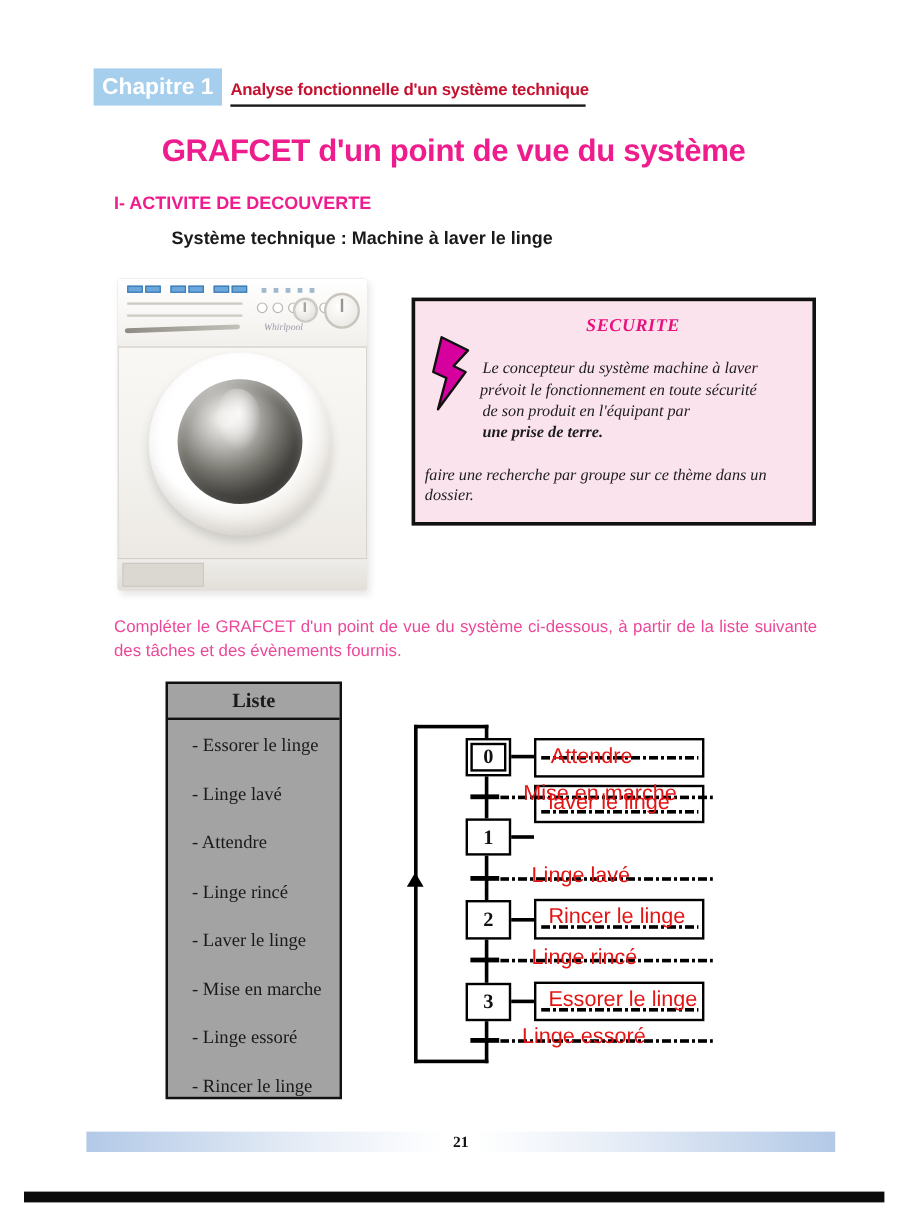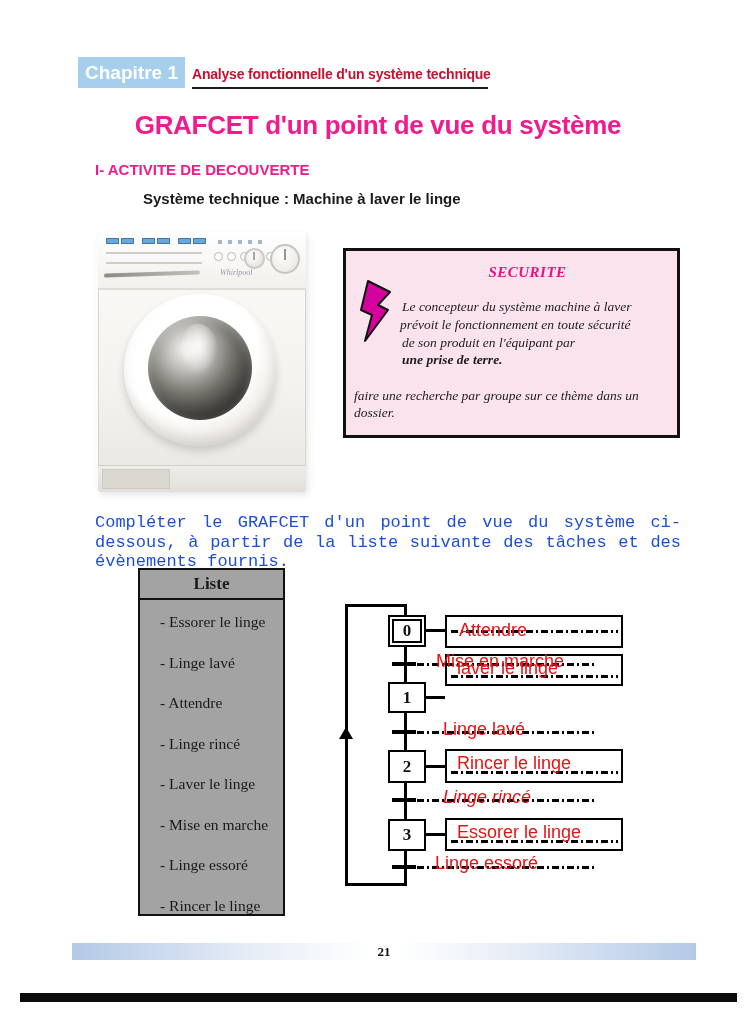--- a/index.html
+++ b/index.html
@@ -54,35 +54,35 @@
 
   
   .securite{left:343px;top:248px;width:337px;height:190px;background:#fbe3ee;border:3px solid #111;box-sizing:border-box;}
   .securite-title{position:absolute;left:16px;top:13px;width:100%;text-align:center;color:#e6127d;
     font:bold italic 15px "Liberation Serif",serif;letter-spacing:0.5px;}
   .sec-line{position:absolute;font:italic 13.5px "Liberation Serif",serif;color:#1c1c1c;white-space:nowrap;}
   .sec-bold{font-weight:bold;}
   .bolt{position:absolute;left:8px;top:28px;}
 
   
-  .instruction{left:95px;top:513px;width:586px;font-size:17px;line-height:19.5px;color:#1d4ed8;text-align:justify;font-family:Liberation Mono, monospace;}
+  .instruction{left:95px;top:513px;width:586px;font-size:14px;line-height:19.5px;color:#ec4899;text-align:justify;}
 
   
   .liste{left:138px;top:568px;width:147px;height:348px;background:#a3a3a3;border:2.5px solid #111;box-sizing:border-box;}
   .liste-title{position:absolute;left:0;top:0;width:100%;height:30px;border-bottom:2.5px solid #111;box-sizing:border-box;
     text-align:center;font:bold 17px "Liberation Serif",serif;color:#1a1a1a;line-height:28px;}
   .liste-items{position:absolute;left:0;top:30px;width:100%;padding-top:13px;}
   .liste-item{padding-left:20px;font:15.5px "Liberation Serif",serif;color:#1a1a1a;margin-bottom:22.5px;white-space:nowrap;}
 
   
   .g-line{position:absolute;background:#000;}
   .g-step{position:absolute;left:388px;width:38px;background:#fff;border:2.5px solid #000;box-sizing:border-box;
     display:flex;align-items:center;justify-content:center;font:bold 17px "Liberation Serif",serif;color:#111;}
   .g-step-inner{position:absolute;inset:2px;border:2px solid #000;display:flex;align-items:center;justify-content:center;}
-  .g-action{position:absolute;left:445px;width:178px;background:#fff;border:2.5px solid #000;box-sizing:border-box;}
+  .g-action{position:absolute;left:445px;width:142px;background:#fff;border:2.5px solid #000;box-sizing:border-box;}
   .answer{position:absolute;color:#e31414;font:18px "Liberation Sans",sans-serif;white-space:nowrap;z-index:3;}
   .dashline{position:absolute;height:2.5px;z-index:2;
     background-image:repeating-linear-gradient(to right,#000 0,#000 7px,transparent 7px,transparent 10px,#000 10px,#000 12px,transparent 12px,transparent 15px);}
   .g-tick{position:absolute;left:392px;width:24px;height:4px;background:#000;}
   .arrow-up{position:absolute;left:339px;top:727px;width:0;height:0;
     border-left:7px solid transparent;border-right:7px solid transparent;border-bottom:12px solid #000;}
 
   
   .footer-bar{left:72px;top:943px;width:624px;height:17px;
     background:linear-gradient(90deg,#b3c9e7 0%,#e8eef7 30%,#ffffff 48%,#ffffff 52%,#e8eef7 70%,#b3c9e7 100%);
@@ -218,21 +218,21 @@
       <span>2</span>
     </div>
     <div class="g-line" style="left:426px;top:765px;width:19px;height:3px;"></div>
     <div class="g-action" style="top:749px;height:34px;">
       <span class="answer" style="left:10px;top:2px;">Rincer le linge</span>
       <div class="dashline" style="left:4px;right:3px;top:20px;"></div>
     </div>
 
     <div class="g-tick" style="top:798px;"></div>
     <div class="dashline" style="left:417px;top:799px;width:177px;"></div>
-    <span class="answer" style="left:443px;top:787px;font-style:italic;">Linge rincé</span>
+    <span class="answer" style="left:443px;top:787px;">Linge rincé</span>
 
     <div class="g-step" style="top:819px;height:32px;">
       <span>3</span>
     </div>
     <div class="g-line" style="left:426px;top:833px;width:19px;height:3px;"></div>
     <div class="g-action" style="top:818px;height:33px;">
       <span class="answer" style="left:10px;top:2px;">Essorer le linge</span>
       <div class="dashline" style="left:4px;right:3px;top:20px;"></div>
     </div>
 

